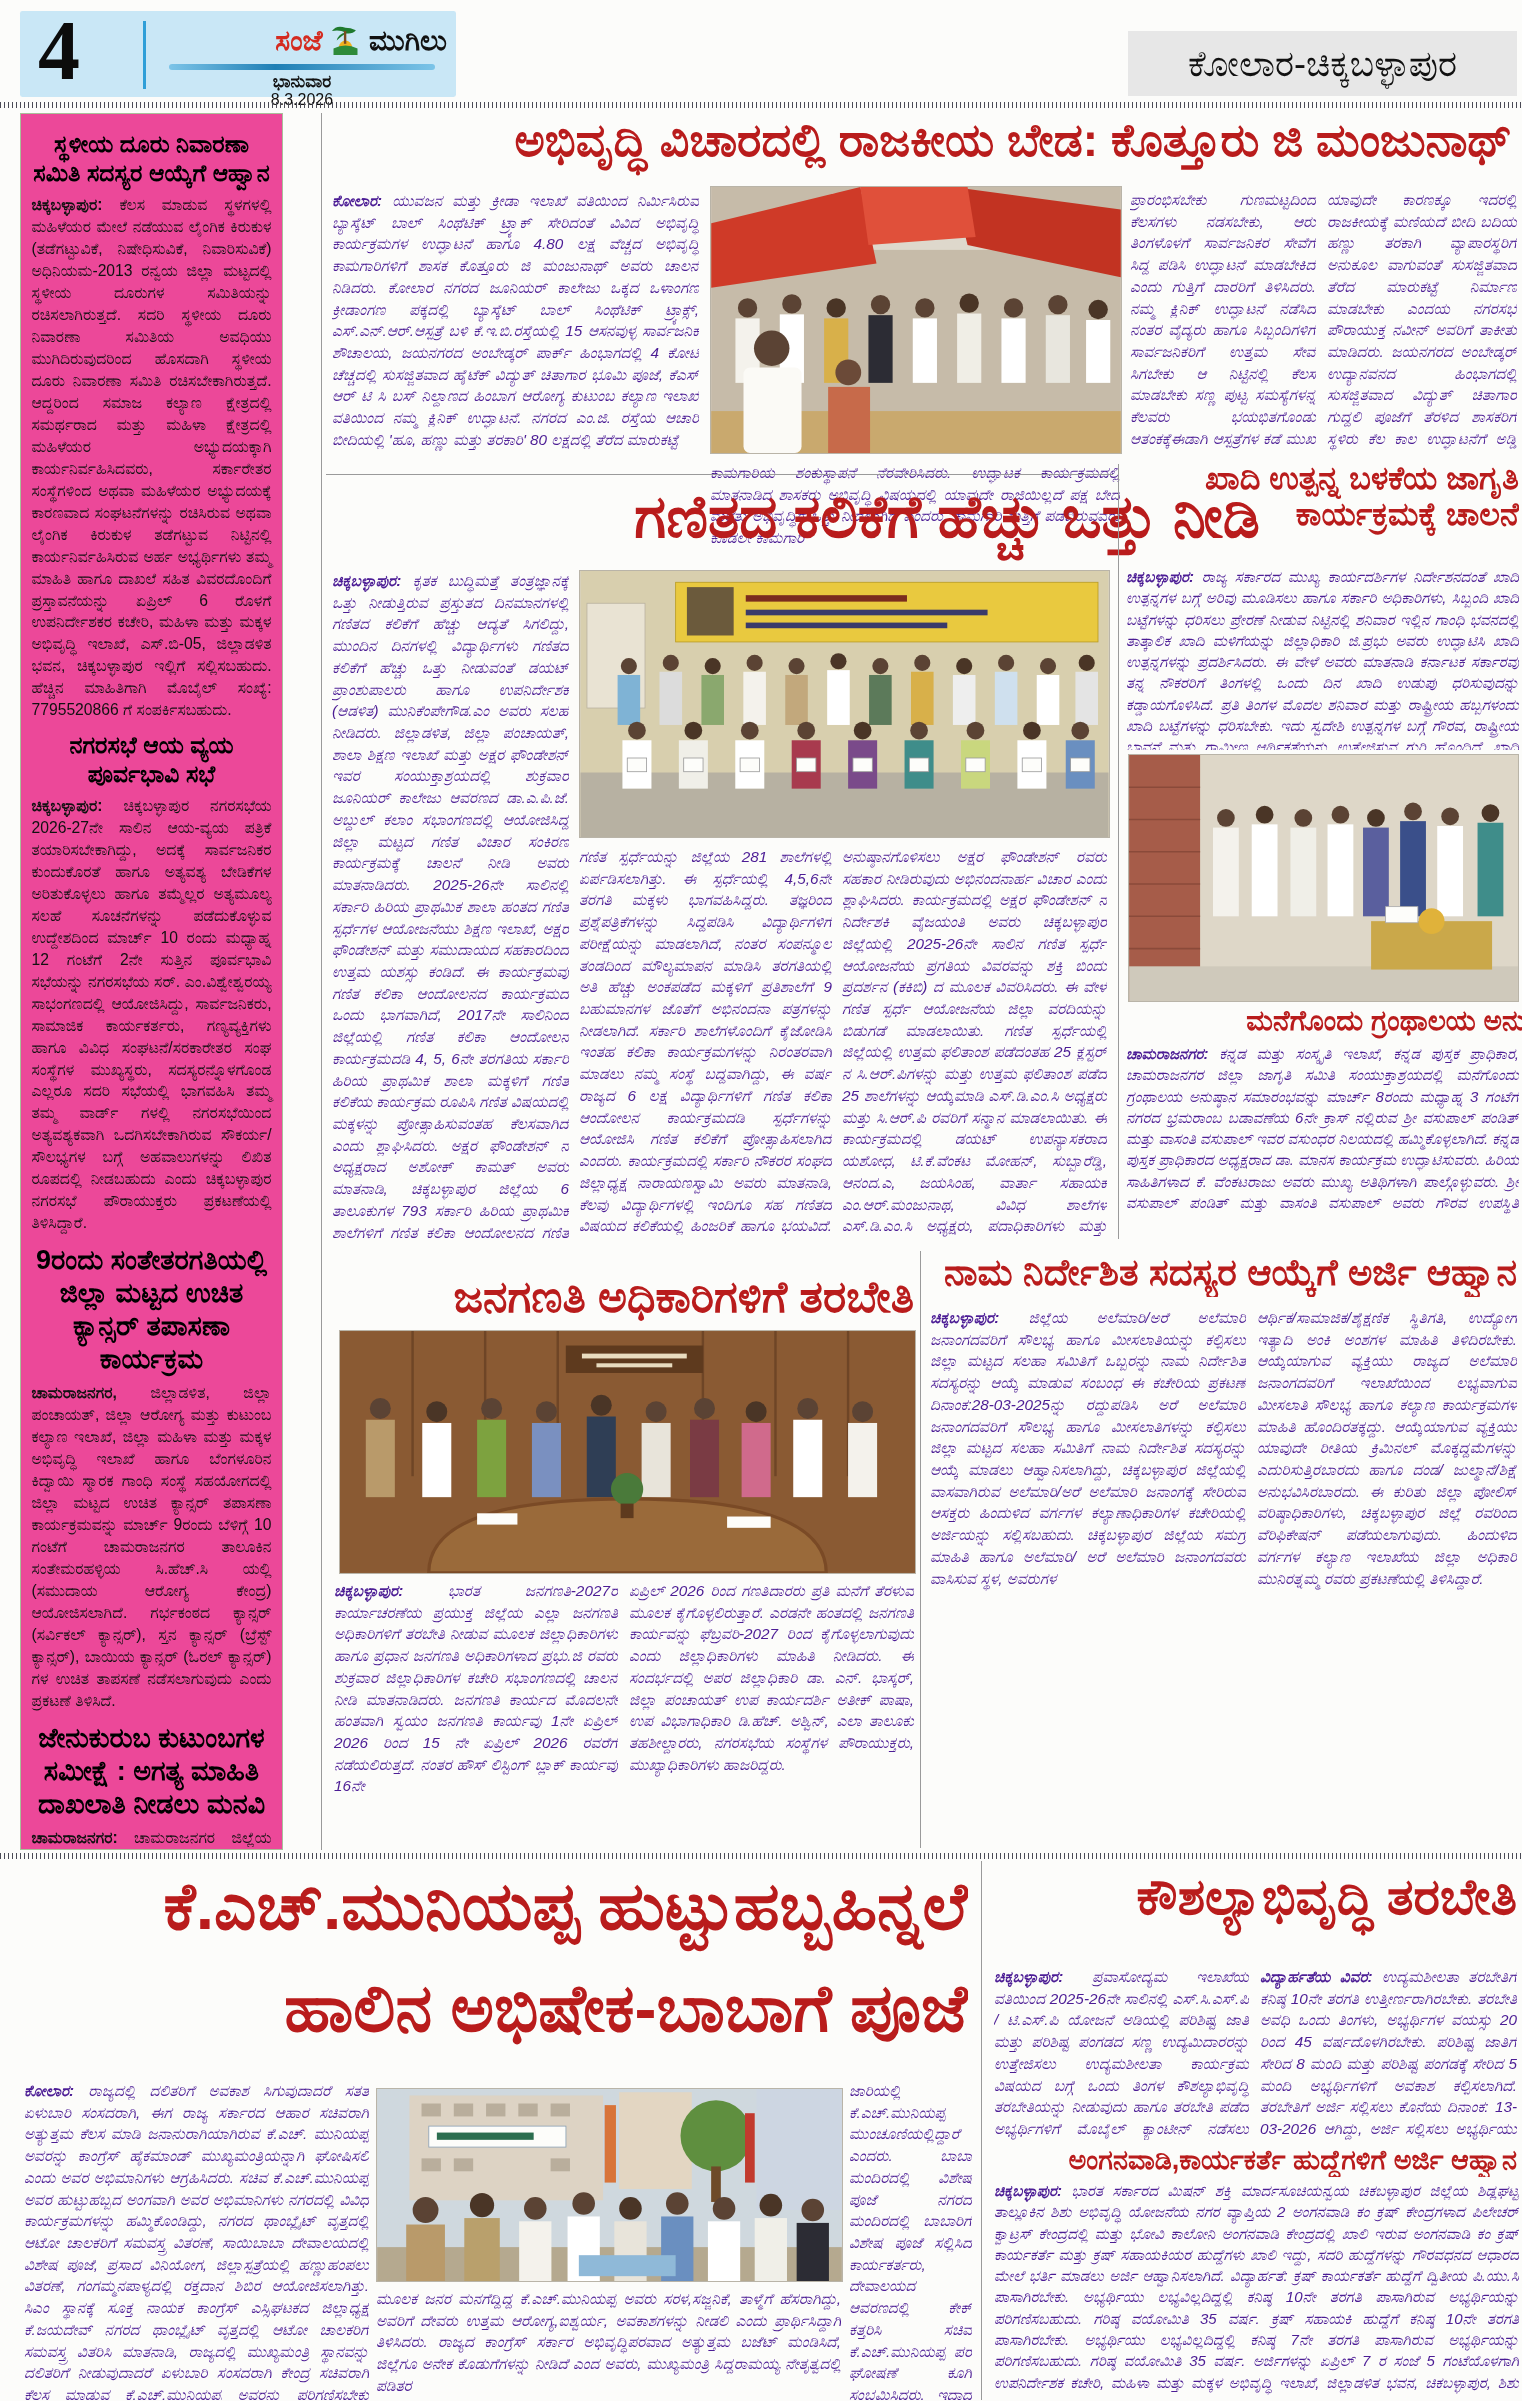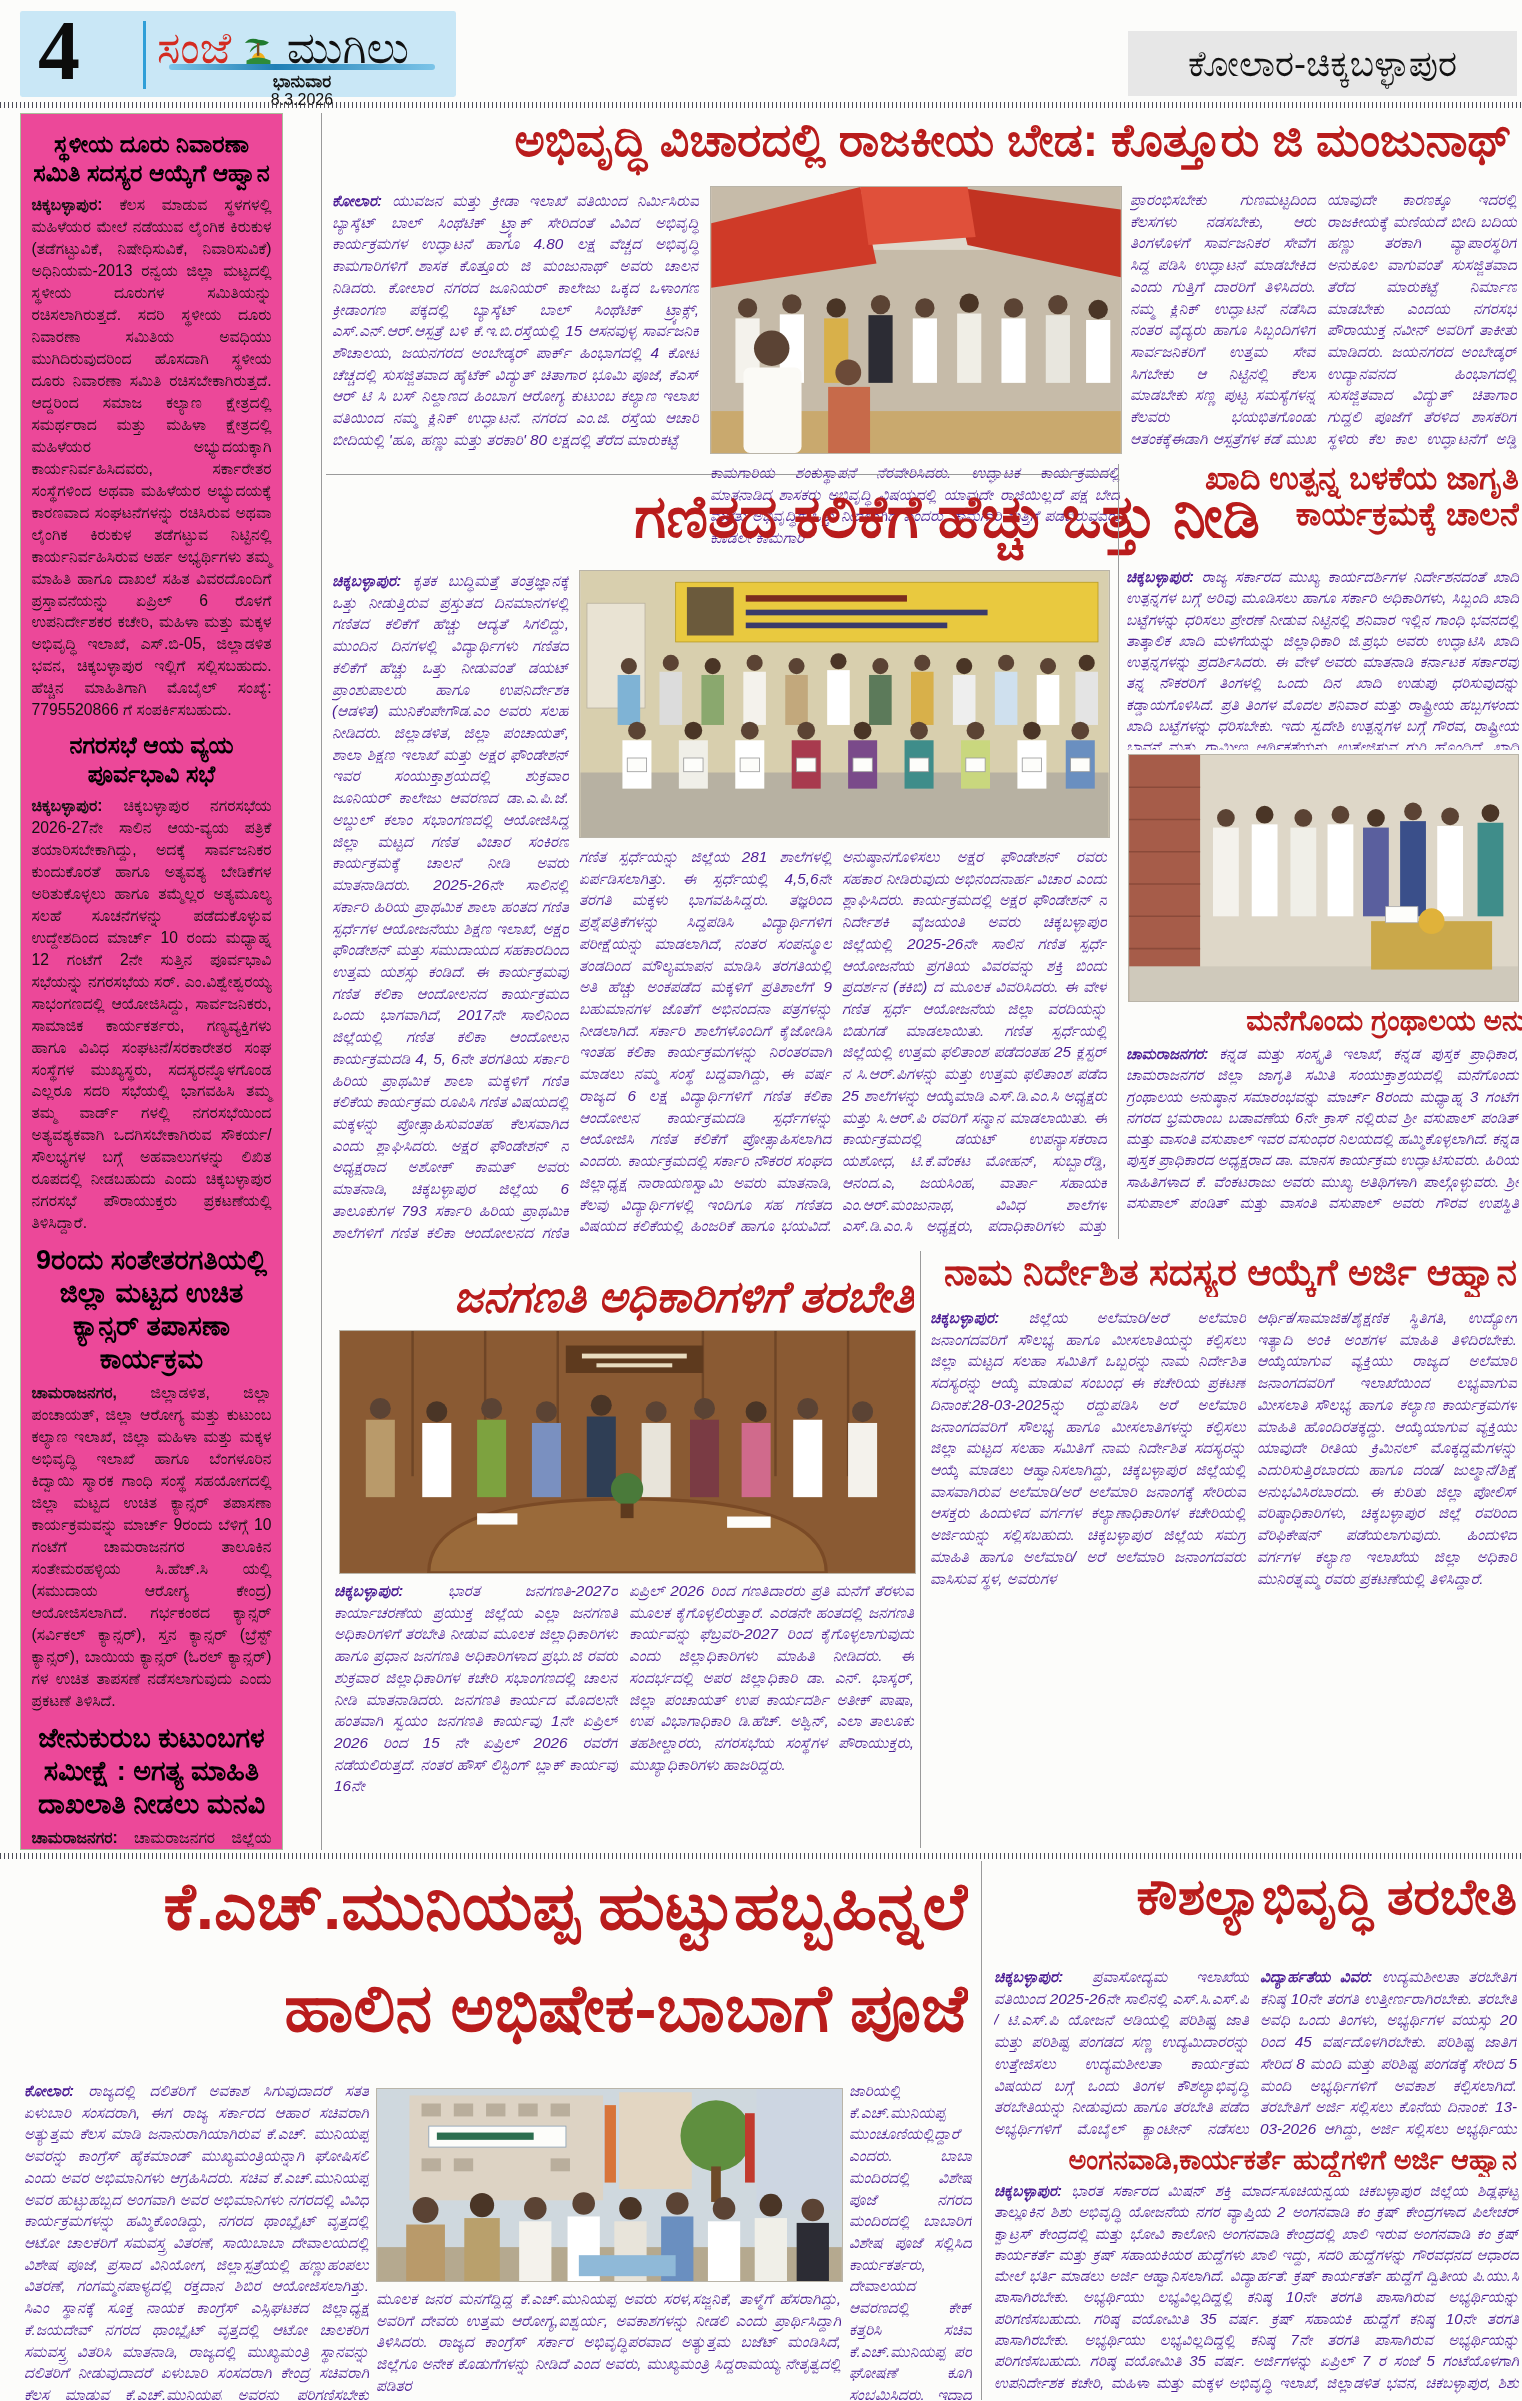--- a/index.html
+++ b/index.html
@@ -11,22 +11,22 @@
   .vr{position:absolute;width:0.8px;background:#9a9a9a;}
   .hrl{position:absolute;height:0.8px;background:#9a9a9a;}
   .dotrule{position:absolute;height:5.6px;
      background:repeating-linear-gradient(90deg,#4a4a55 0 1.2px,transparent 1.2px 4px);}
   
   .mast{position:absolute;left:20px;top:11.3px;width:436px;height:86px;background:#c9e7f6;
         border-radius:2.4px;}
   .pagenum{position:absolute;left:18px;top:-9.7px;font-size:84px;font-weight:bold;
         font-family:"Liberation Serif",serif;color:#0c0c0c;}
   .mast .bar{position:absolute;left:123px;top:9.7px;width:3.2px;height:68px;background:#2f9fd8;}
-  .logoline{position:absolute;left:137px;top:11.3px;width:290px;text-align:left;font-size:44px;
-        font-weight:normal;white-space:nowrap;}
+  .logoline{position:absolute;left:137px;top:11.3px;width:290px;text-align:right;font-size:28px;
+        font-weight:bold;white-space:nowrap;}
   .logoline .red{color:#d42b20;}
   .swoosh{position:absolute;left:149px;top:53px;width:266px;height:5.6px;border-radius:3.2px;
         background:linear-gradient(90deg,#7cc4e8,#1f7fb5 40%,#7cc4e8);}
   .mday{position:absolute;left:137px;top:61px;width:290px;text-align:center;font-size:17px;font-weight:bold;}
   .mdate{position:absolute;left:137px;top:80px;width:290px;text-align:center;font-size:16px;}
   .region{position:absolute;left:1128px;top:31px;width:389px;height:65px;background:#e7e7e7;
         text-align:center;font-size:36px;font-weight:normal;line-height:65px;}
   
   .side{position:absolute;left:20px;top:113px;width:263px;height:1737px;background:#ec4899;
         border:0.8px solid #a9bf9a;padding:6.5px 10.5px;box-sizing:border-box;overflow:hidden;}
@@ -220,21 +220,21 @@
         <rect x="432" y="84" width="32" height="116" fill="#3f8d8a"></rect>
     </g>
     <rect x="300" y="206" width="150" height="60" fill="#caa84a"></rect>
     <circle cx="375" cy="206" r="16" fill="#e0b23a"></circle>
     <rect x="318" y="188" width="40" height="20" fill="#fdfdfa" stroke="#aaa"></rect>
   </svg>
 
   <div class="hd" style="left:1178px;top:1005px;width:393px;height:34px;font-size:28px;">ಮನೆಗೊಂದು ಗ್ರಂಥಾಲಯ ಅನುಷ್ಠಾನ</div>
   <div class="bt" style="left:1126px;top:1043px;width:393px;height:171px;font-size:15px;"><span class="dl">ಚಾಮರಾಜನಗರ:</span> <span>ಕನ್ನಡ ಮತ್ತು ಸಂಸ್ಕೃತಿ ಇಲಾಖೆ, ಕನ್ನಡ ಪುಸ್ತಕ ಪ್ರಾಧಿಕಾರ, ಚಾಮರಾಜನಗರ ಜಿಲ್ಲಾ ಜಾಗೃತಿ ಸಮಿತಿ ಸಂಯುಕ್ತಾಶ್ರಯದಲ್ಲಿ ಮನೆಗೊಂದು ಗ್ರಂಥಾಲಯ ಅನುಷ್ಠಾನ ಸಮಾರಂಭವನ್ನು ಮಾರ್ಚ್ 8ರಂದು ಮಧ್ಯಾಹ್ನ 3 ಗಂಟೆಗೆ ನಗರದ ಭ್ರಮರಾಂಬ ಬಡಾವಣೆಯ 6ನೇ ಕ್ರಾಸ್ ನಲ್ಲಿರುವ ಶ್ರೀ ವಸುಪಾಲ್ ಪಂಡಿತ್ ಮತ್ತು ವಾಸಂತಿ ವಸುಪಾಲ್ ಇವರ ವಸುಂಧರ ನಿಲಯದಲ್ಲಿ ಹಮ್ಮಿಕೊಳ್ಳಲಾಗಿದೆ. ಕನ್ನಡ ಪುಸ್ತಕ ಪ್ರಾಧಿಕಾರದ ಅಧ್ಯಕ್ಷರಾದ ಡಾ. ಮಾನಸ ಕಾರ್ಯಕ್ರಮ ಉದ್ಘಾಟಿಸುವರು. ಹಿರಿಯ ಸಾಹಿತಿಗಳಾದ ಕೆ. ವೆಂಕಟರಾಜು ಅವರು ಮುಖ್ಯ ಅತಿಥಿಗಳಾಗಿ ಪಾಲ್ಗೊಳ್ಳುವರು. ಶ್ರೀ ವಸುಪಾಲ್ ಪಂಡಿತ್ ಮತ್ತು ವಾಸಂತಿ ವಸುಪಾಲ್ ಅವರು ಗೌರವ ಉಪಸ್ಥಿತಿ ವಹಿಸುವರು. ಜಿಲ್ಲಾ ಜಾಗೃತಿ ಸಮಿತಿ ಸಂಚಾಲಕರಾದ ಸಿ.ಎಂ ನರಸಿಂಹಮೂರ್ತಿ ಅಧ್ಯಕ್ಷತೆ ವಹಿಸುವರು ಎಂದು ತಿಳಿಸಿದೆ.</span></div>
 
-  <div class="hd" style="left:339px;top:1272px;width:575px;height:50px;font-size:44px;font-style:italic;">ಜನಗಣತಿ ಅಧಿಕಾರಿಗಳಿಗೆ ತರಬೇತಿ</div>
+  <div class="hd" style="left:339px;top:1272px;width:575px;height:50px;font-size:44px;">ಜನಗಣತಿ ಅಧಿಕಾರಿಗಳಿಗೆ ತರಬೇತಿ</div>
   <svg class="ph" style="left:339px;top:1330px;" width="575" height="242" viewBox="0 0 713 300">
     <rect width="713" height="300" fill="#8a5a33"></rect>
     <g stroke="#6e4526" stroke-width="3">
       <line x1="90" y1="0" x2="90" y2="180"></line>
         <line x1="180" y1="0" x2="180" y2="180"></line>
       <line x1="270" y1="0" x2="270" y2="180"></line>
         <line x1="450" y1="0" x2="450" y2="180"></line>
       <line x1="540" y1="0" x2="540" y2="180"></line>
         <line x1="630" y1="0" x2="630" y2="180"></line>
     </g>

